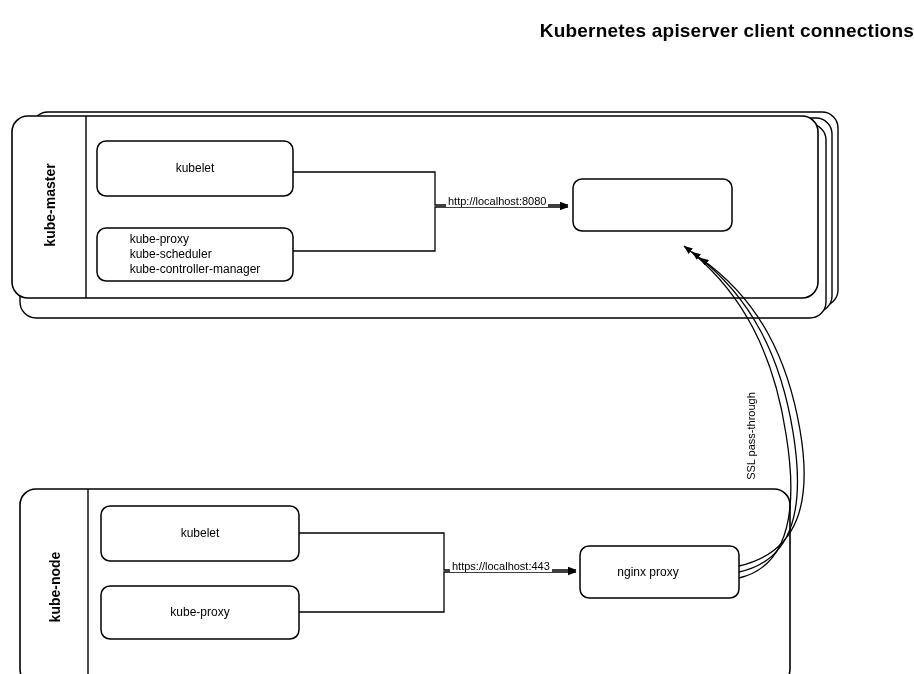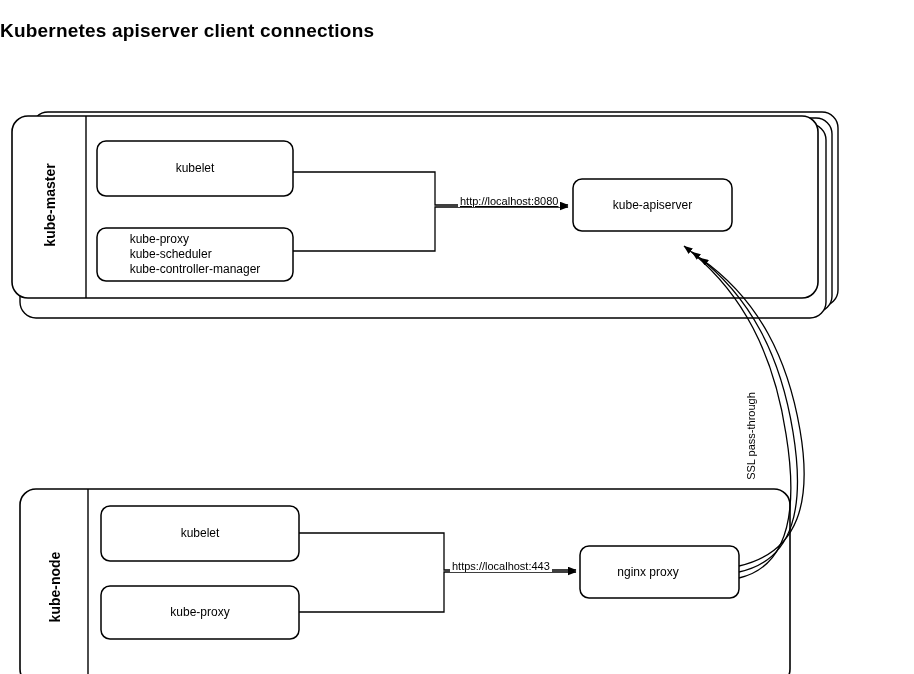--- a/index.html
+++ b/index.html
@@ -13,21 +13,21 @@
     height: 674px;
     background: #ffffff;
     font-family: "Liberation Sans", sans-serif;
     overflow: hidden;
   }
   #title {
     position: absolute;
     top: 20px;
     left: 0;
     width: 914px;
-    text-align: left;
+    text-align: right;
     font-size: 19px;
     font-weight: bold;
     color: #000;
     letter-spacing: 0.2px;
   }
   .svg-layer {
     position: absolute;
     top: 0;
     left: 0;
     width: 914px;
@@ -129,23 +129,22 @@
     <span>kube-master</span>
   </div>
   <div class="vlabel" style="left:-25px; top:572px; width:160px; height:30px; transform: rotate(-90deg);">
     <span>kube-node</span>
   </div>
 
   <div class="box-label" style="left:97px; top:141px; width:196px; height:55px;">kubelet</div>
   <div class="box-label" style="left:97px; top:228px; width:196px; height:53px;">kube-proxy
 kube-scheduler
 kube-controller-manager</div>
-  <div class="box-label" style="left:573px; top:179px; width:159px; height:52px;">kube-apiserver</div>
 
   <div class="box-label" style="left:101px; top:506px; width:198px; height:55px;">kubelet</div>
   <div class="box-label" style="left:101px; top:586px; width:198px; height:53px;">kube-proxy</div>
   <div class="box-label" style="left:580px; top:546px; width:136px; height:52px;">nginx proxy</div>
 
-  <div class="edge-label" style="left:458px; top:195px;text-decoration:underline;">http://localhost:8080</div>
+  <div class="edge-label" style="left:446px; top:195px;">http://localhost:8080</div>
   <div class="edge-label" style="left:450px; top:560px;">https://localhost:443</div>
   <div class="edge-label-rot" style="left:705px; top:430px; transform: rotate(-90deg);">SSL pass-through</div>
 
 </div>
 
 </body></html>

